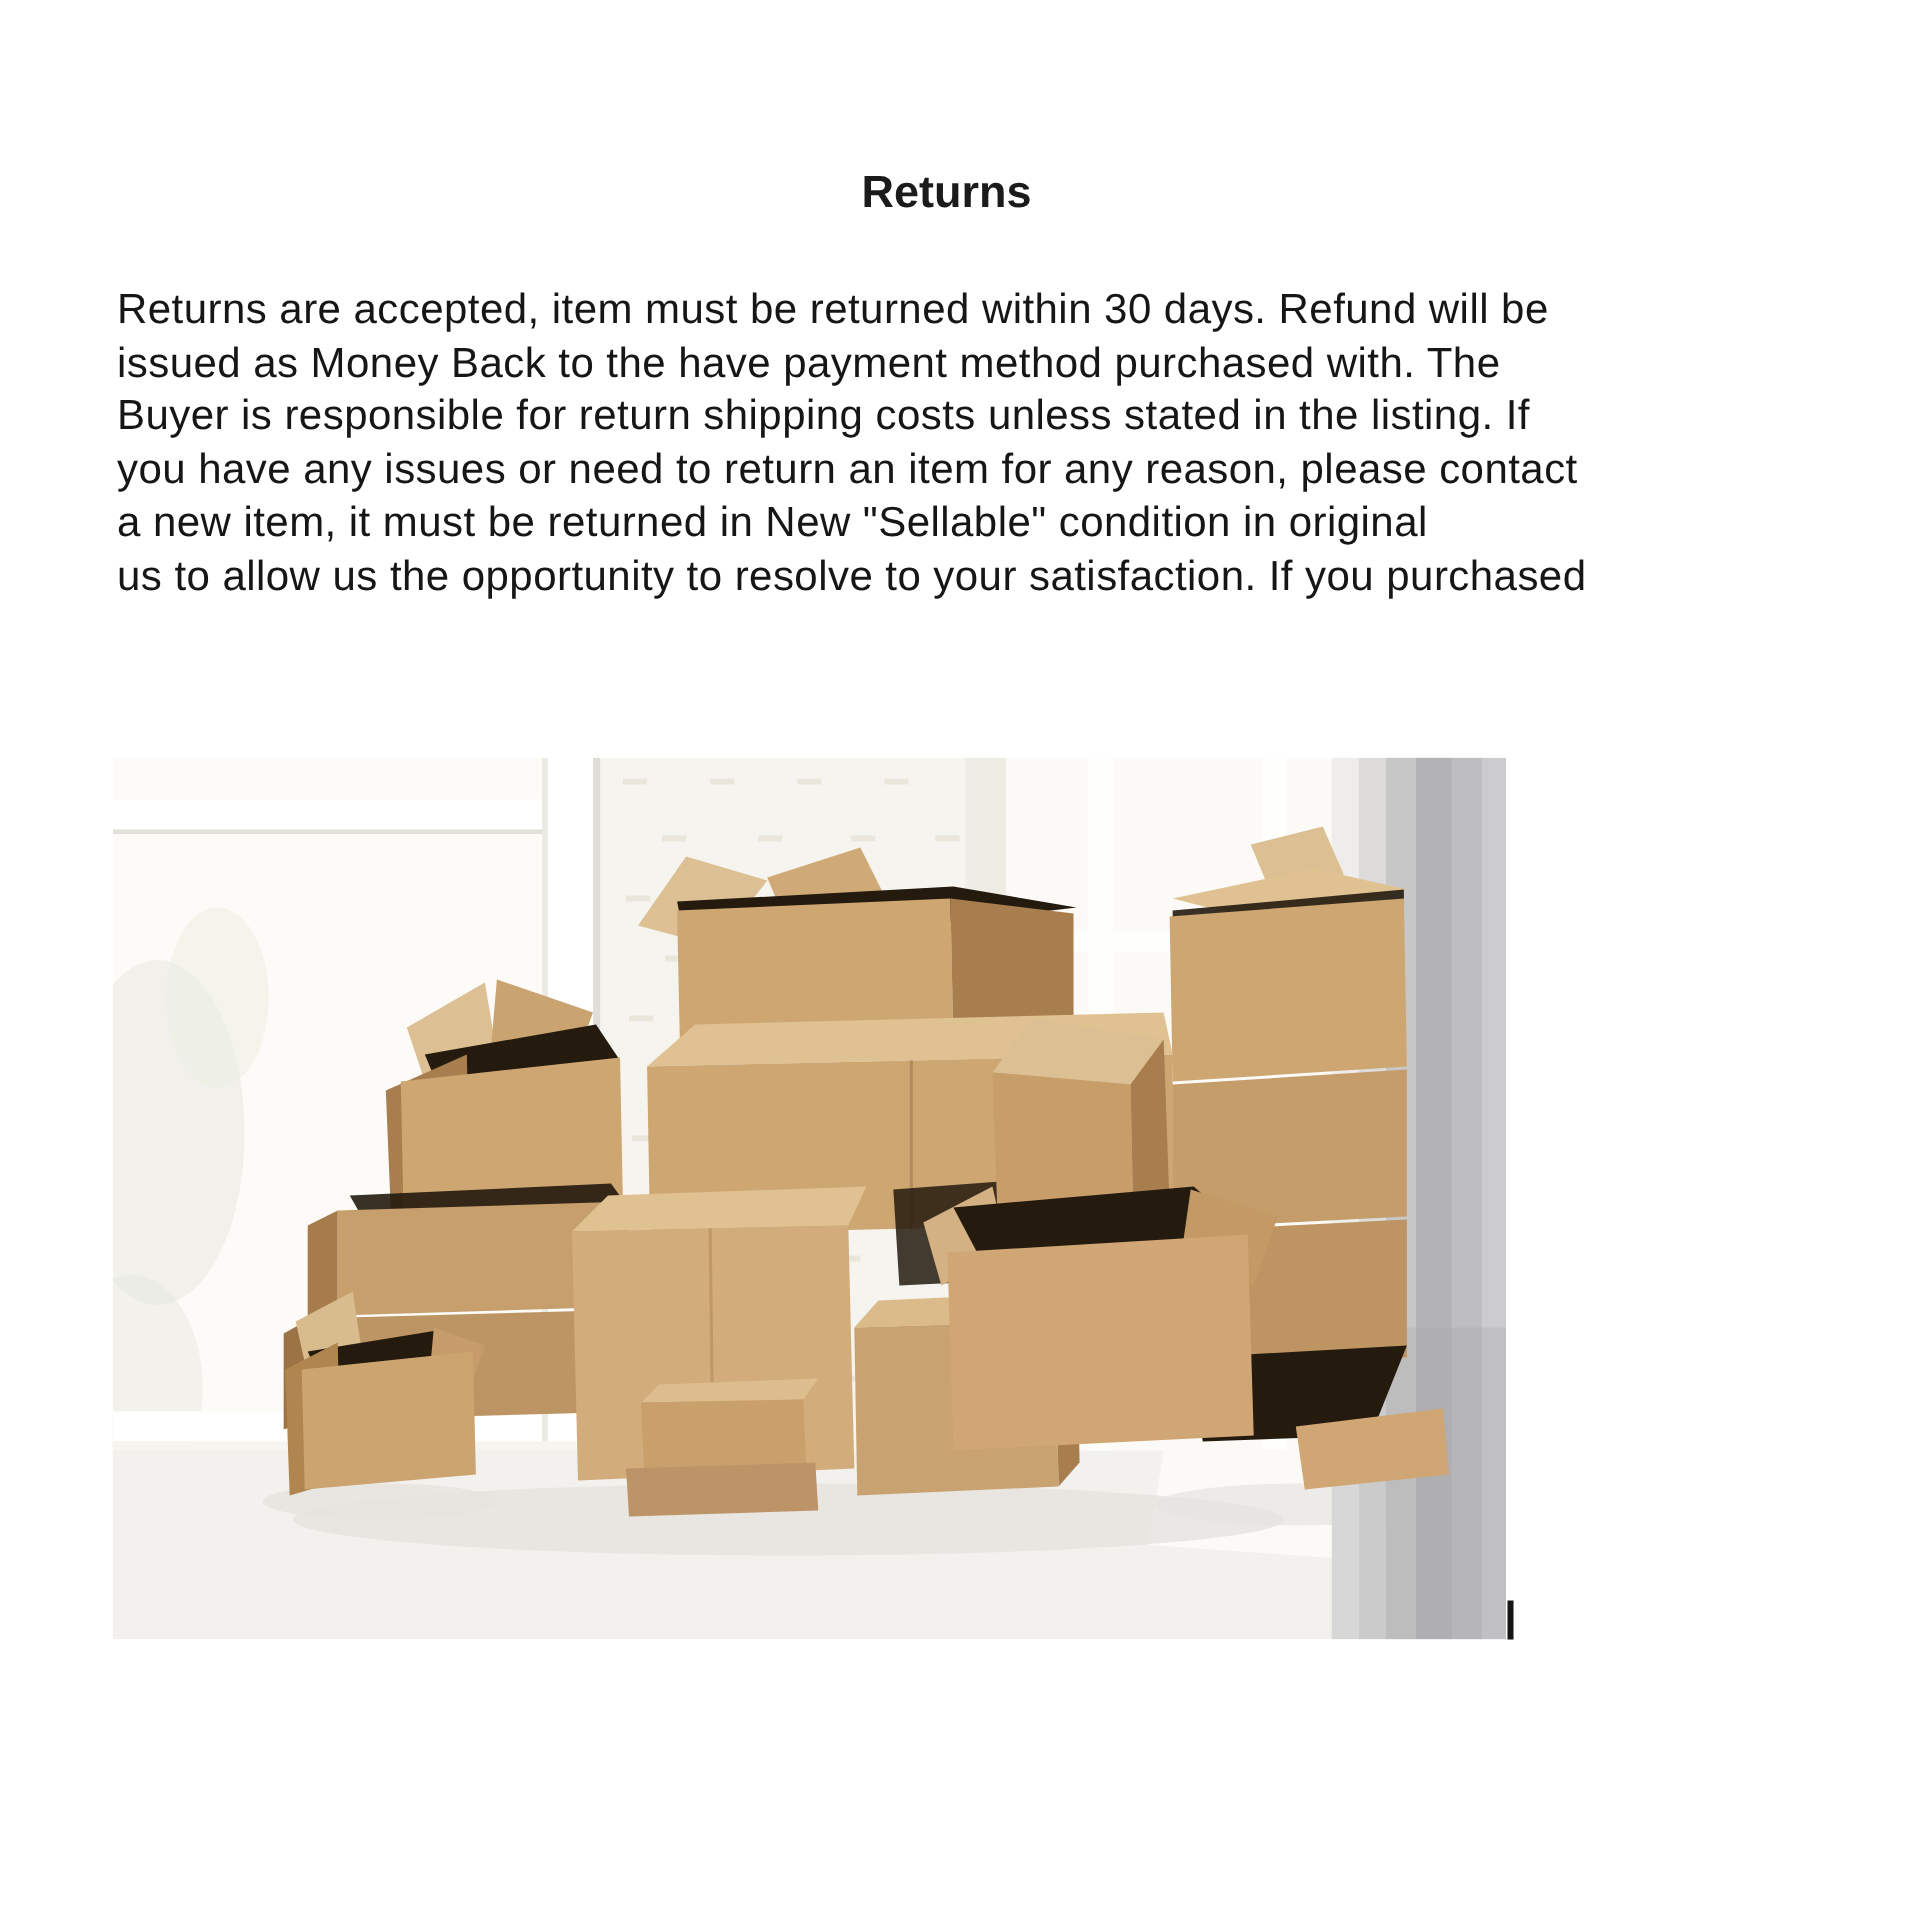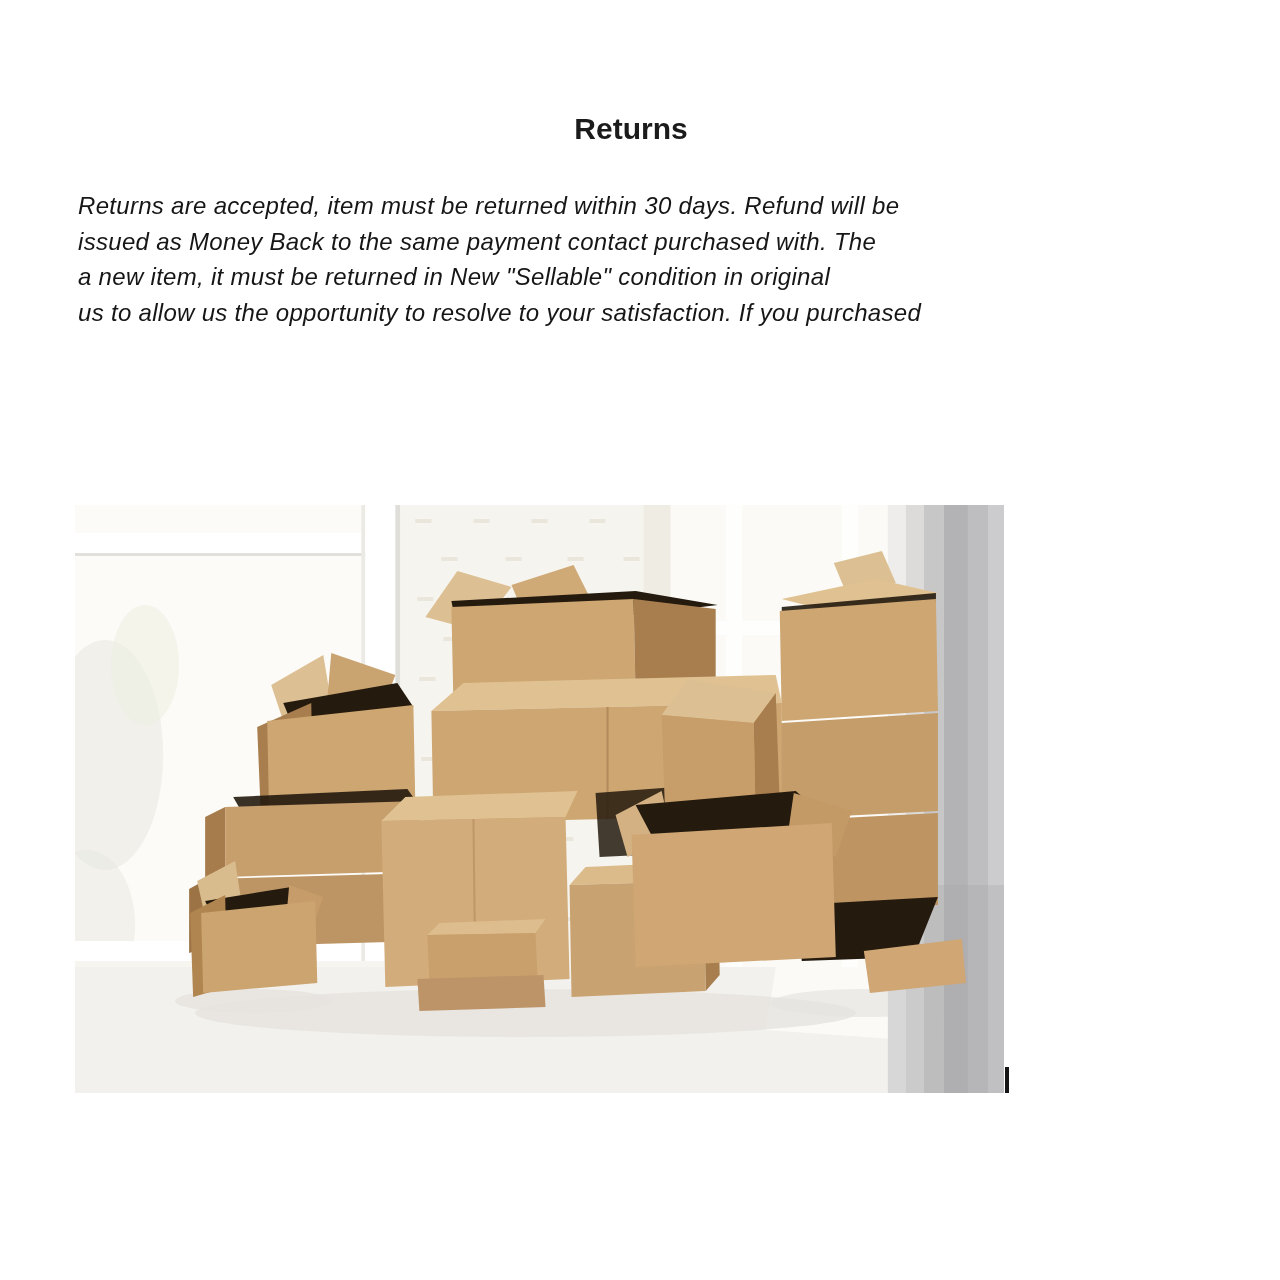--- a/index.html
+++ b/index.html
@@ -25,24 +25,23 @@
   }
   #page { position:absolute; left:0; top:0; width:1280px; height:1280px; background:#ffffff; }
   .doc-title {
     position:absolute; top:112px; left:0; width:1262px;
     text-align:center;
     font-size:30px; font-weight:bold;
     color:#1b1b1b;
   }
   .doc-body {
     position:absolute; top:188px; left:78px; width:1130px;
-    font-size:24px; line-height:35.5px;
+    font-size:28px; line-height:35.5px;
     letter-spacing:0.3px;
     color:var(--text-color);
-    font-style:italic;
   }
   .doc-body .line { white-space:nowrap; }
   .photo {
     position:absolute; left:75px; top:505px;
     width:929px; height:588px;
     overflow:hidden;
   }
   .photo svg { display:block; width:100%; height:100%; }
   .caret {
     position:absolute; left:1005px; top:1067px;
@@ -58,21 +57,23 @@
 </style>
 </head>
 <body>
 
 <div id="page">
 
   <div class="doc-title">Returns</div>
 
   <div class="doc-body">
     <div class="line">Returns are accepted, item must be returned within 30 days. Refund will be</div>
-    <div class="line">issued as Money Back to the same payment contact purchased with. The</div>
+    <div class="line">issued as Money Back to the have payment method purchased with. The</div>
+    <div class="line">Buyer is responsible for return shipping costs unless stated in the listing. If</div>
+    <div class="line">you have any issues or need to return an item for any reason, please contact</div>
     <div class="line">a new item, it must be returned in New "Sellable" condition in original</div>
     <div class="line">us to allow us the opportunity to resolve to your satisfaction. If you purchased</div>
   </div>
 
   <div class="photo">
     <svg viewBox="0 0 928 588" preserveAspectRatio="none">
 
       <g>
         <rect x="0" y="0" width="928" height="588" fill="var(--glass-white)"></rect>
 

